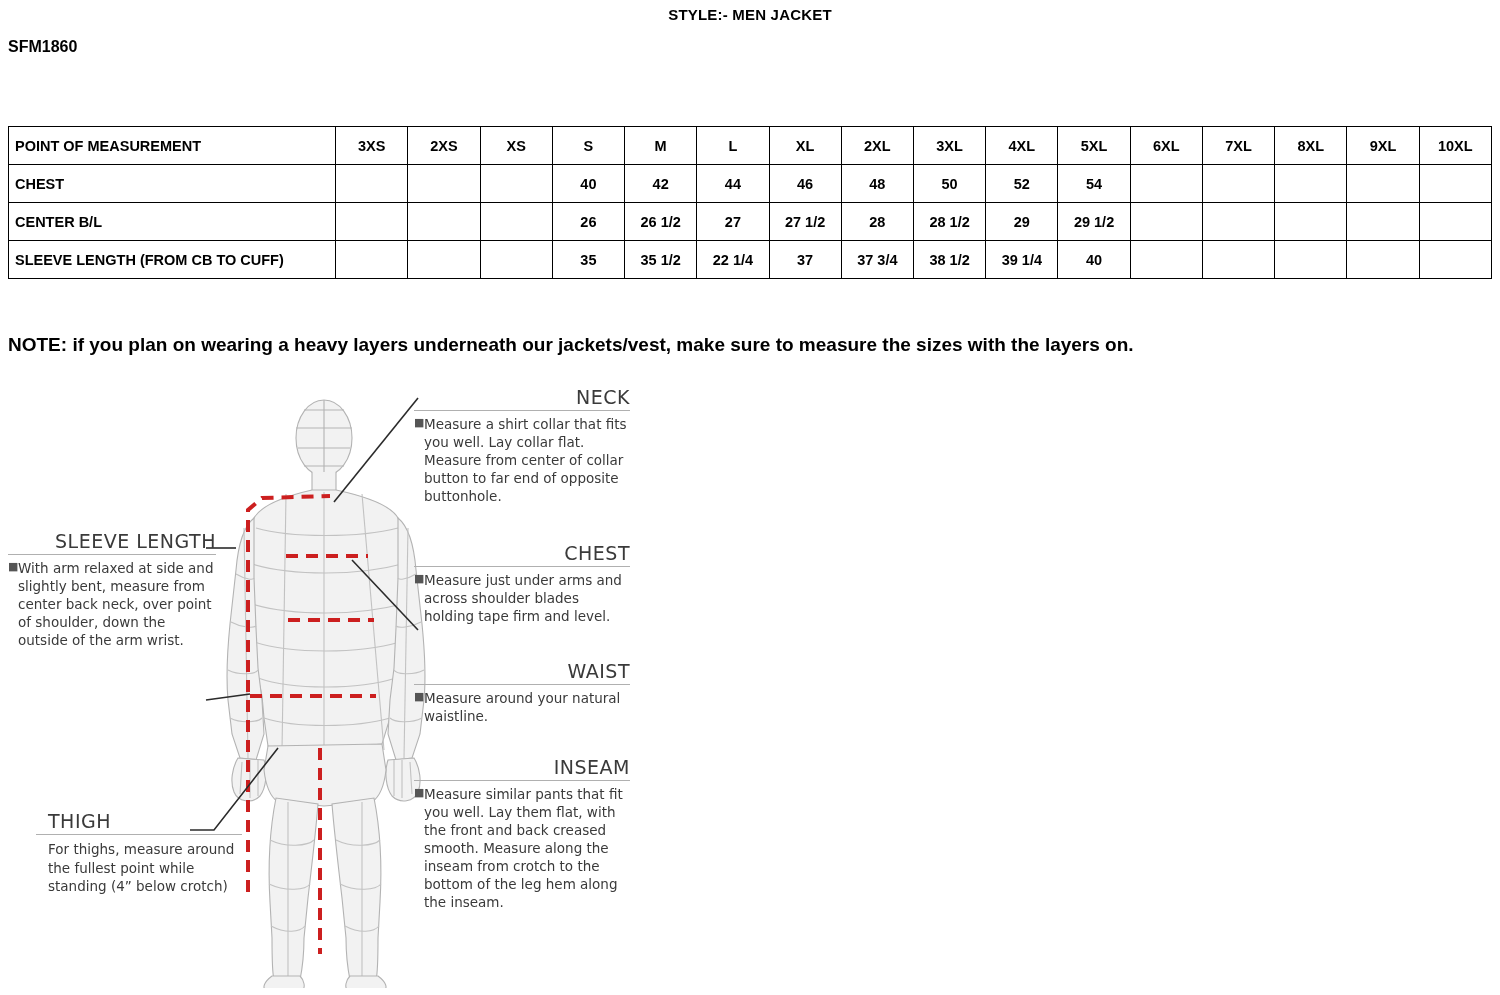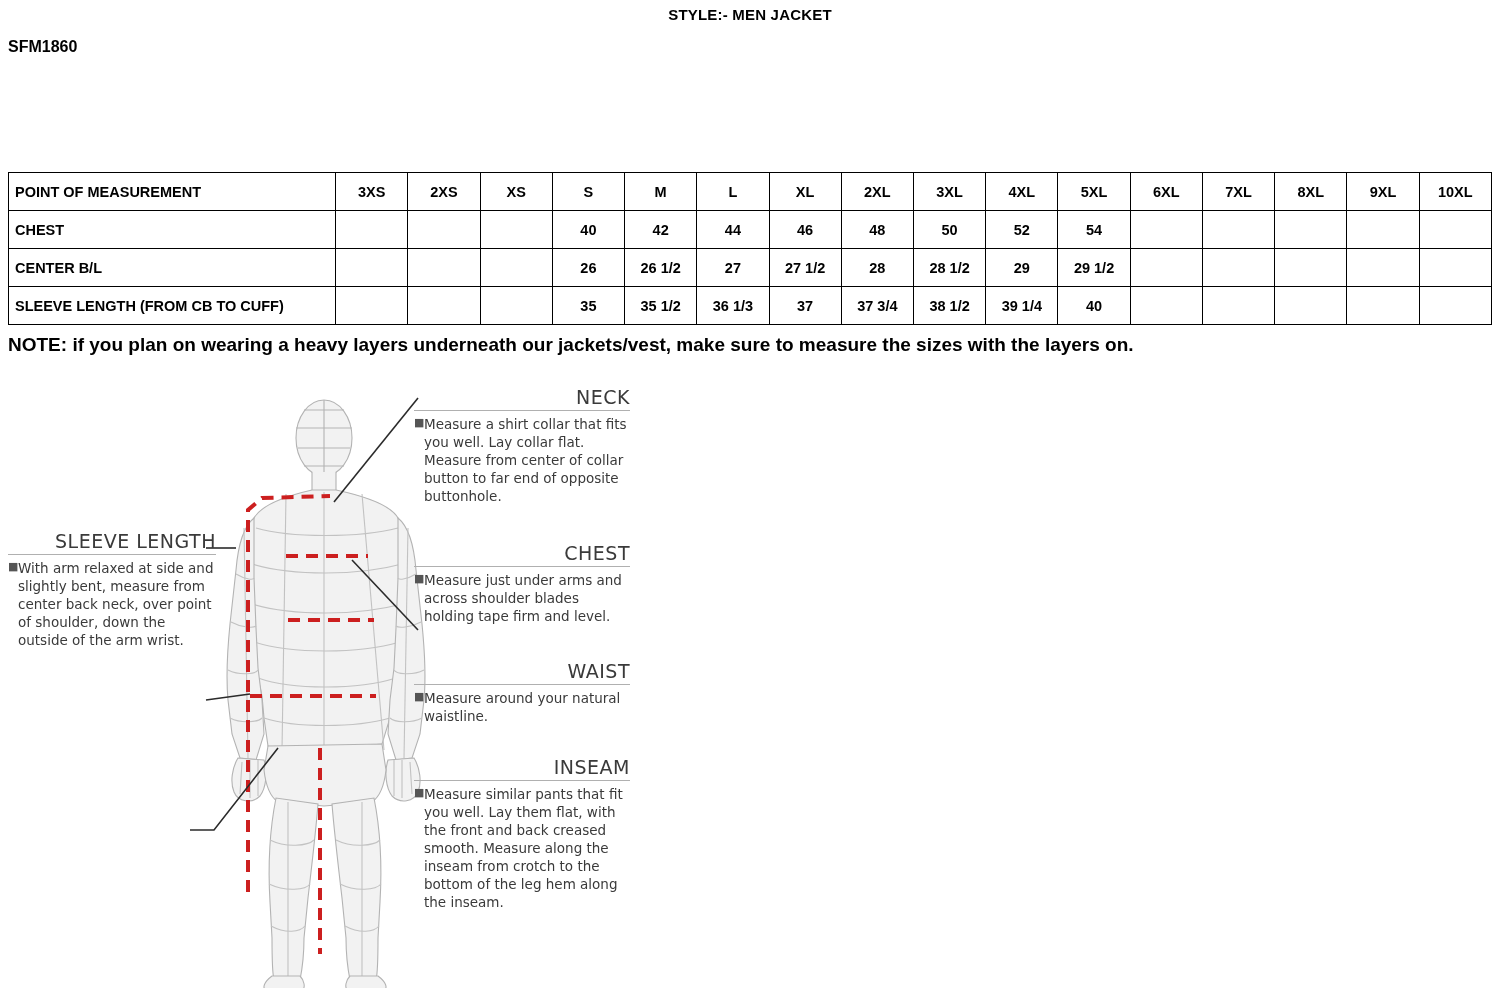--- a/index.html
+++ b/index.html
@@ -38,21 +38,20 @@
     font-size: 16px;
     font-weight: bold;
   }
   table.size-table {
     position: absolute;
     top: 126px;
     left: 8px;
     width: 1484px;
     border-collapse: collapse;
     table-layout: fixed;
-    margin-top: 46px;
   }
   table.size-table td, table.size-table th {
     border: 1.5px solid #000;
     height: 38px;
     font-size: 14.5px;
     font-weight: bold;
     text-align: center;
     padding: 0 2px;
     box-sizing: border-box;
   }
@@ -221,21 +220,21 @@
         <td></td>
         <td></td>
       </tr>
       <tr>
         <td class="label">SLEEVE LENGTH (FROM CB TO CUFF)</td>
         <td></td>
         <td></td>
         <td></td>
         <td>35</td>
         <td>35 1/2</td>
-        <td>36 1/3</td>
+        <td>22 1/4</td>
         <td>37</td>
         <td>37 3/4</td>
         <td>38 1/2</td>
         <td>39 1/4</td>
         <td>40</td>
         <td></td>
         <td></td>
         <td></td>
         <td></td>
         <td></td>
@@ -370,15 +369,20 @@
       <div class="body"><span class="bullet">■</span><span class="body-inner">Measure similar pants that fit you well. Lay them flat, with the front and back creased smooth. Measure along the inseam from crotch to the bottom of the leg hem along the inseam.</span></div>
     </div>
 
     <div class="ann left-block" style="left: 8px; top: 152px; width: 208px;">
       <div class="head">SLEEVE LENGTH</div>
       <div class="rule"></div>
       <div class="body"><span class="bullet">■</span><span class="body-inner">With arm relaxed at side and slightly bent, measure from center back neck, over point of shoulder, down the outside of the arm wrist.</span></div>
     </div>
 
 
+    <div class="ann left-block" style="left: 36px; top: 432px; width: 206px;">
+      <div class="thigh-head">THIGH</div>
+      <div class="rule"></div>
+      <div class="thigh-body">For thighs, measure around the fullest point while standing (4” below crotch)</div>
+    </div>
 
   </div>
 </div>
 
 </body></html>

